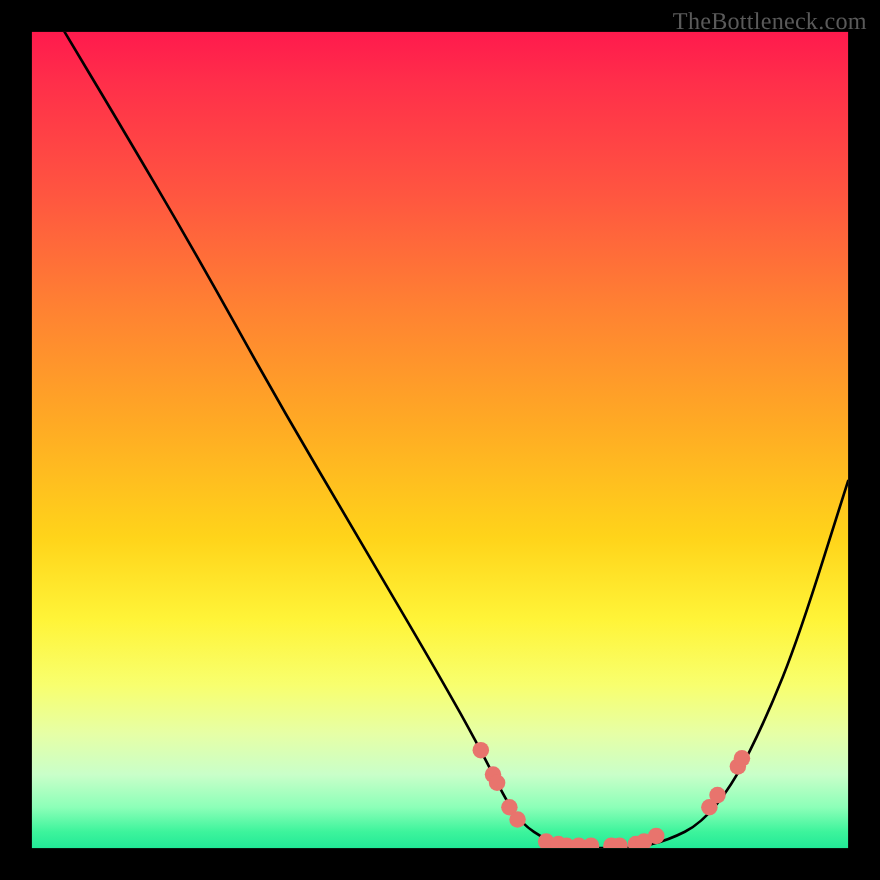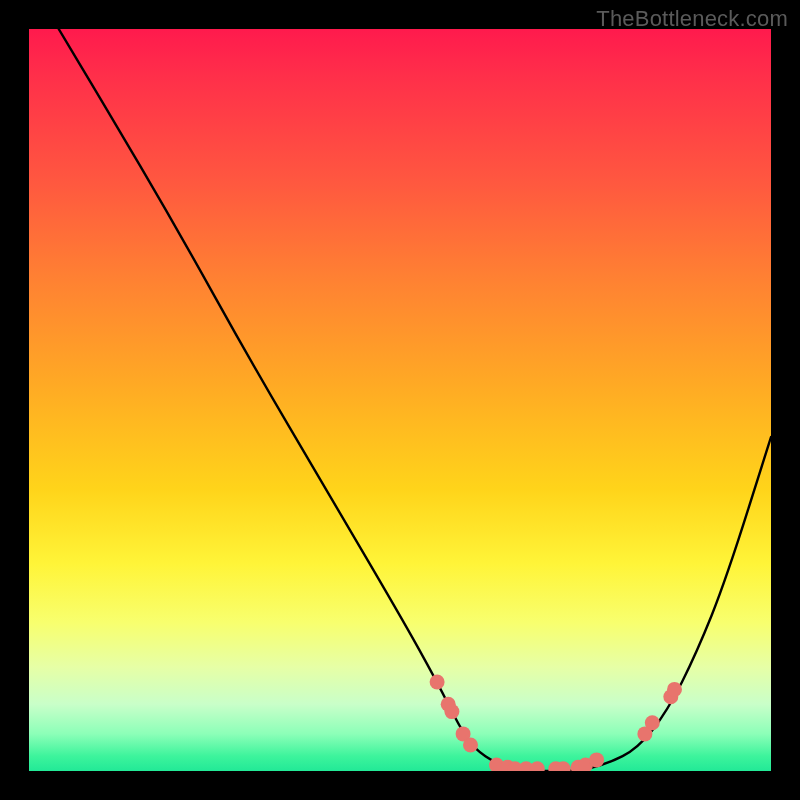--- a/index.html
+++ b/index.html
@@ -19,20 +19,21 @@
   }
   .watermark {
     position: absolute;
     top: 6px;
     right: 12px;
     color: #5a5a5a;
     font-size: 22px;
     font-weight: 400;
     letter-spacing: 0.2px;
     z-index: 10;
+    font-family: Liberation Serif, serif;
   }
   .plot-frame {
     position: absolute;
     left: 29px;
     top: 29px;
     width: 742px;
     height: 742px;
     background: #000;
   }
   .gradient {

